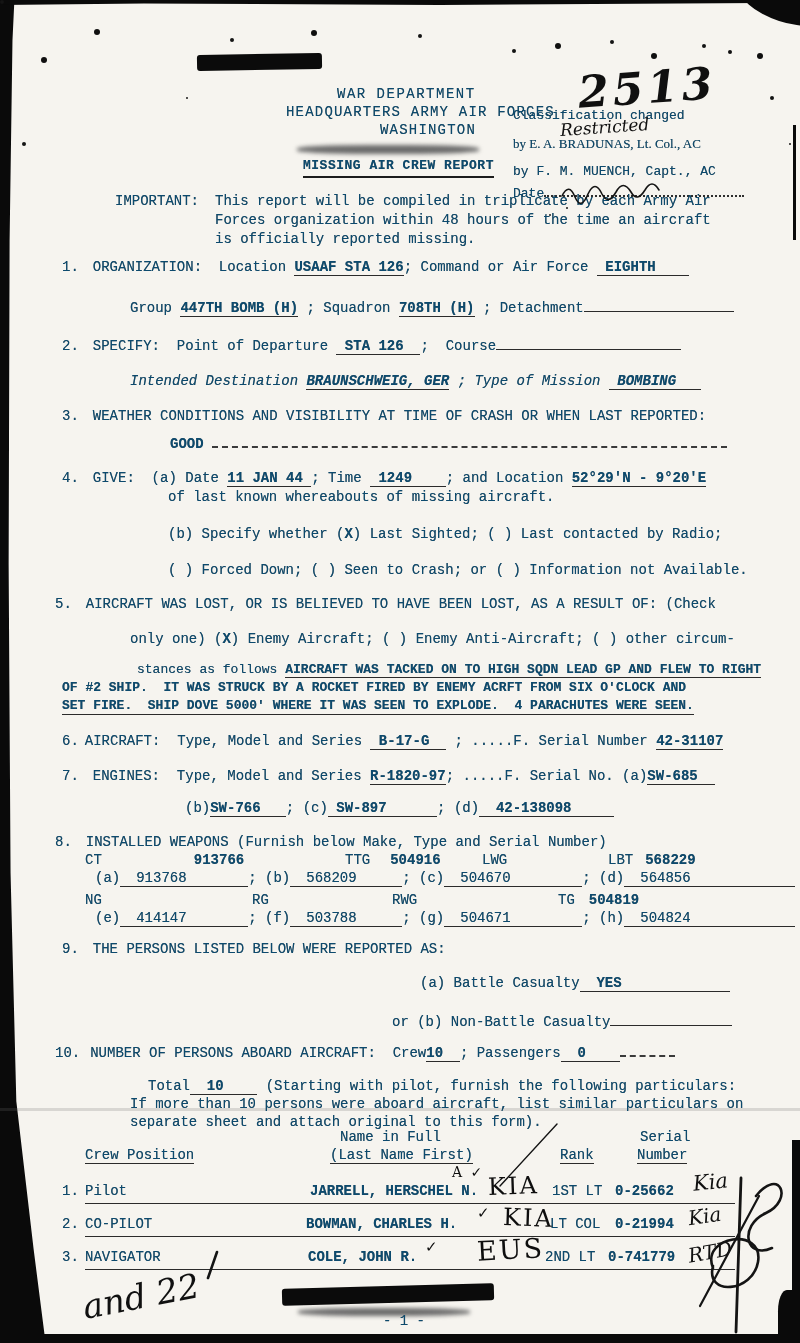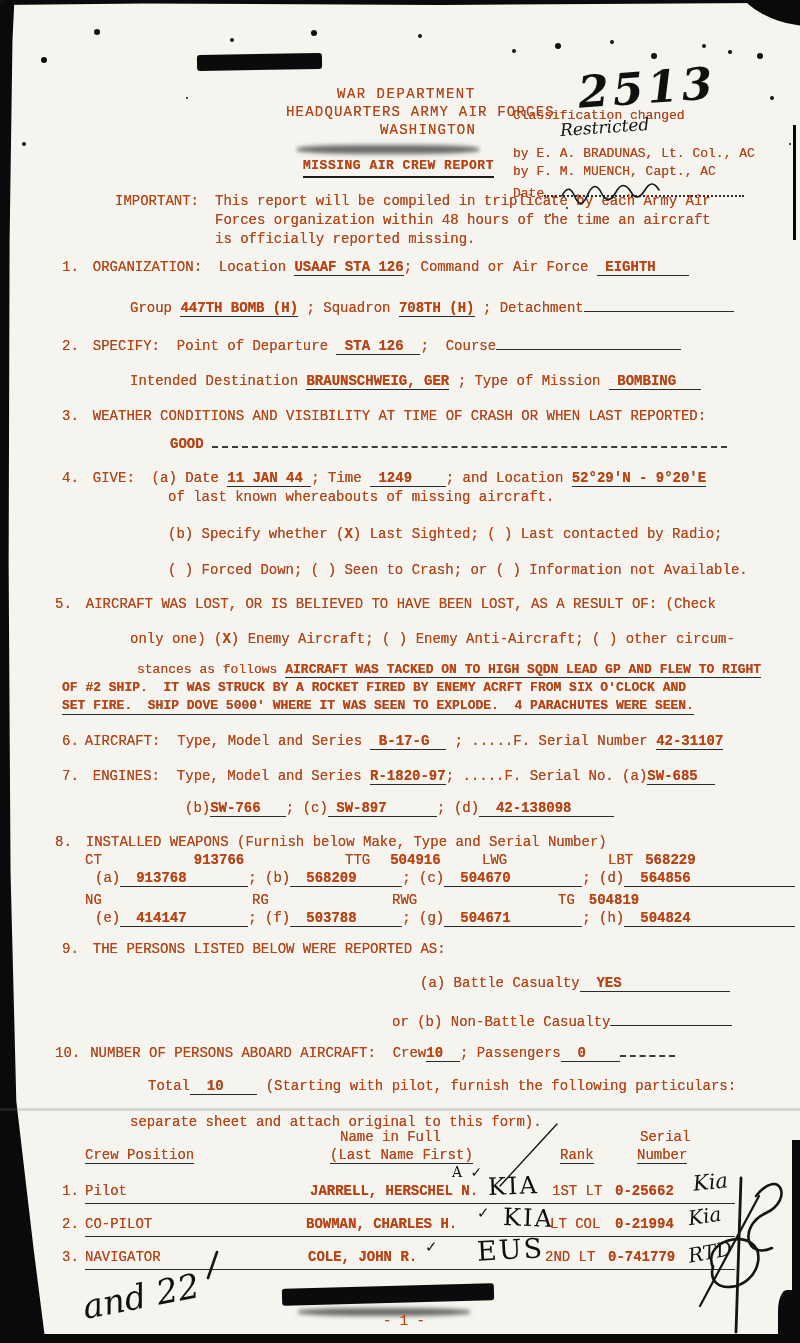--- a/index.html
+++ b/index.html
@@ -1,33 +1,33 @@
 <!DOCTYPE html>
 <html><head>
 <meta charset="utf-8">
 <style>
   html,body{margin:0;padding:0;background:#888;}
   #page{position:relative;width:800px;height:1343px;background:#f6f4ef;overflow:hidden;
         font-family:"Liberation Mono", monospace;color:#1d1d1d;}
-  .t{position:absolute;white-space:pre;font:14px/1.15 "Liberation Mono", monospace;color:#c2410c;
+  .t{position:absolute;white-space:pre;font:14px/1.15 "Liberation Mono", monospace;color:#0c4a6e;
      text-shadow:0 0 .5px rgba(20,20,20,.55);}
   .fs13{font-size:13px;}
   .b{font-weight:bold;}
   .u{display:inline-block;border-bottom:1.6px solid #2b2b2b;}
   .bl{display:inline-block;border-bottom:1.6px solid #2b2b2b;height:14px;vertical-align:baseline;}
   .dotl{display:inline-block;border-bottom:2px dotted #2e2e2e;height:12px;vertical-align:baseline;}
   .dashl{display:inline-block;border-bottom:2px dashed #3a3a3a;height:12px;vertical-align:baseline;}
   .hw{font-family:"DejaVu Serif", serif;font-style:italic;color:#101010;}
   .hwcap{font-family:"DejaVu Serif", serif;color:#0e0e0e;letter-spacing:2px;}
   .rowline{position:absolute;border-top:1.5px solid #2b2b2b;height:0;}
   .bar{position:absolute;background:#0b0b0b;border-radius:3px;}
   .smudge{position:absolute;background:#6b6b6b;filter:blur(2px);border-radius:40%;}
   .edge{position:absolute;background:#0a0a0a;}
   .num{display:inline-block;}
-  .vv{padding-left:16px;font-weight:bold;}
+  .vv{padding-left:16px;font-weight:normal;}
   svg.overlay{position:absolute;left:0;top:0;pointer-events:none;}
 </style>
 </head>
 <body>
 
 <div id="page">
 
   <div class="edge" style="left:0;top:0;width:48px;height:1343px;clip-path:polygon(0 0,30% 0,26% 3%,20% 18%,18% 42%,22% 65%,34% 82%,70% 93%,95% 100%,0 100%);"></div>
   <div class="edge" style="left:0;top:0;width:800px;height:5px;clip-path:polygon(0 0,100% 0,100% 55%,55% 100%,18% 70%,0 100%);"></div>
   <div class="edge" style="left:0;top:1334px;width:800px;height:9px;"></div>
@@ -49,34 +49,34 @@
   <div class="smudge" style="left:298px;top:1308px;width:172px;height:8px;"></div>
 
   <div class="t" style="left:337px;top:86px;letter-spacing:1.5px;">WAR DEPARTMENT</div>
   <div class="t" style="left:286px;top:104px;letter-spacing:1.2px;">HEADQUARTERS ARMY AIR FORCES</div>
   <div class="t" style="left:380px;top:122px;letter-spacing:1.2px;">WASHINGTON</div>
   <div class="t fs13 b" style="left:303px;top:159px;letter-spacing:.5px;border-bottom:2px solid #1c1c1c;padding-bottom:2px;">MISSING AIR CREW REPORT</div>
 
   <div class="hw" style="position:absolute;left:578px;top:62px;font-size:44px;font-weight:bold;transform:rotate(-4deg);letter-spacing:4px;">2513</div>
   <div class="t fs13" style="left:513px;top:109px;">Classification changed</div>
   <div class="hw" style="position:absolute;left:560px;top:117px;font-size:17px;transform:rotate(-4deg);">Restricted</div>
-  <div class="t fs13" style="left:513px;top:147px;">by E. A. BRADUNAS, Lt. Col., AC</div>
+  <div class="t fs13" style="left:513px;top:137px;font-family:Liberation Serif, serif;">by E. A. BRADUNAS, Lt. Col., AC</div>
   <div class="t fs13" style="left:513px;top:165px;">by F. M. MUENCH, Capt., AC</div>
   <div class="t fs13" style="left:513px;top:183px;"><span>Date</span><span class="dotl" style="width:200px;"></span></div>
 
   <div class="t" style="left:115px;top:193px;">IMPORTANT:</div>
   <div class="t" style="left:215px;top:193px;">This report will be compiled in triplicate by each Army Air</div>
   <div class="t" style="left:215px;top:212px;">Forces organization within 48 hours of the time an aircraft</div>
   <div class="t" style="left:215px;top:231px;">is officially reported missing.</div>
 
   <div class="t" style="left:62px;top:259px;"><span class="num">1.</span><span style="margin-left:14px">ORGANIZATION:  Location </span><span class="u b">USAAF STA 126</span><span>; Command or Air Force </span><span class="u b"> EIGHTH    </span></div>
   <div class="t" style="left:130px;top:297px;"><span>Group </span><span class="u b">447TH BOMB (H)</span><span> ; Squadron </span><span class="u b">708TH (H)</span><span> ; Detachment</span><span class="bl" style="width:150px"></span></div>
 
   <div class="t" style="left:62px;top:335px;"><span class="num">2.</span><span style="margin-left:14px">SPECIFY:  Point of Departure </span><span class="u b"> STA 126  </span><span>;  Course</span><span class="bl" style="width:185px"></span></div>
-  <div class="t" style="left:130px;top:373px;"><span>Intended Destination </span><span class="u b">BRAUNSCHWEIG, GER</span><span> ; Type of Mission </span><span class="u b"> BOMBING   </span></div>
+  <div class="t" style="left:130px;top:373px;font-style:italic;"><span>Intended Destination </span><span class="u b">BRAUNSCHWEIG, GER</span><span> ; Type of Mission </span><span class="u b"> BOMBING   </span></div>
 
   <div class="t" style="left:62px;top:408px;font-family:Liberation Mono, monospace;"><span class="num">3.</span><span style="margin-left:14px">WEATHER CONDITIONS AND VISIBILITY AT TIME OF CRASH OR WHEN LAST REPORTED:</span></div>
   <div class="t" style="left:170px;top:434px;"><span class="b">GOOD</span><span class="dashl" style="width:515px;margin-left:8px"></span></div>
 
   <div class="t" style="left:62px;top:470px;"><span class="num">4.</span><span style="margin-left:14px">GIVE:  (a) Date </span><span class="u b">11 JAN 44 </span><span>; Time </span><span class="u b"> 1249    </span><span>; and Location </span><span class="u b">52°29'N - 9°20'E</span></div>
   <div class="t" style="left:168px;top:526px;"><span>(b) Specify whether (</span><span class="b">X</span><span>) Last Sighted; ( ) Last contacted by Radio;</span></div>
   <div class="t" style="left:168px;top:489px;">of last known whereabouts of missing aircraft.</div>
   <div class="t" style="left:168px;top:562px;">( ) Forced Down; ( ) Seen to Crash; or ( ) Information not Available.</div>
 
   <div class="t" style="left:55px;top:596px;"><span class="num">5.</span><span style="margin-left:14px">AIRCRAFT WAS LOST, OR IS BELIEVED TO HAVE BEEN LOST, AS A RESULT OF: (Check</span></div>
@@ -101,20 +101,21 @@
   <div class="t" style="left:392px;top:892px;"><span>RWG</span></div>
   <div class="t" style="left:558px;top:892px;"><span>TG</span><span class="b" style="margin-left:14px">504819</span></div>
   <div class="t" style="left:95px;top:910px;"><span>(e)</span><span class="u vv" style="width:112px">414147</span><span>; (f)</span><span class="u vv" style="width:96px">503788</span><span>; (g)</span><span class="u vv" style="width:122px">504671</span><span>; (h)</span><span class="u vv" style="width:155px">504824</span></div>
 
   <div class="t" style="left:62px;top:941px;"><span class="num">9.</span><span style="margin-left:14px">THE PERSONS LISTED BELOW WERE REPORTED AS:</span></div>
   <div class="t" style="left:420px;top:975px;"><span>(a) Battle Casualty</span><span class="u b" style="width:150px">  YES</span></div>
   <div class="t" style="left:392px;top:1011px;"><span>or (b) Non-Battle Casualty</span><span class="bl" style="width:122px"></span></div>
 
   <div class="t" style="left:55px;top:1043px;"><span class="num">10.</span><span style="margin-left:10px">NUMBER OF PERSONS ABOARD AIRCRAFT:  Crew</span><span class="u b">10  </span><span>; Passengers</span><span class="u b">  0    </span><span class="dashl" style="width:55px"></span></div>
   <div class="t" style="left:148px;top:1078px;"><span>Total</span><span class="u b">  10    </span><span> (Starting with pilot, furnish the following particulars:</span></div>
+  <div class="t" style="left:130px;top:1096px;">If more than 10 persons were aboard aircraft, list similar particulars on</div>
   <div class="t" style="left:130px;top:1114px;">separate sheet and attach original to this form).</div>
 
   <div class="t" style="left:340px;top:1129px;">Name in Full</div>
   <div class="t" style="left:640px;top:1129px;">Serial</div>
   <div class="t" style="left:85px;top:1147px;border-bottom:1.6px solid #2b2b2b;">Crew Position</div>
   <div class="t" style="left:330px;top:1147px;border-bottom:1.6px solid #2b2b2b;">(Last Name First)</div>
   <div class="t" style="left:560px;top:1147px;border-bottom:1.6px solid #2b2b2b;">Rank</div>
   <div class="t" style="left:637px;top:1147px;border-bottom:1.6px solid #2b2b2b;">Number</div>
 
   <div class="t" style="left:0;top:1183px;width:800px;"><span style="position:absolute;left:62px">1.</span><span style="position:absolute;left:85px">Pilot</span><span class="b" style="position:absolute;left:310px">JARRELL, HERSCHEL N.</span><span style="position:absolute;left:552px">1ST LT</span><span class="b" style="position:absolute;left:615px">0-25662</span></div>

